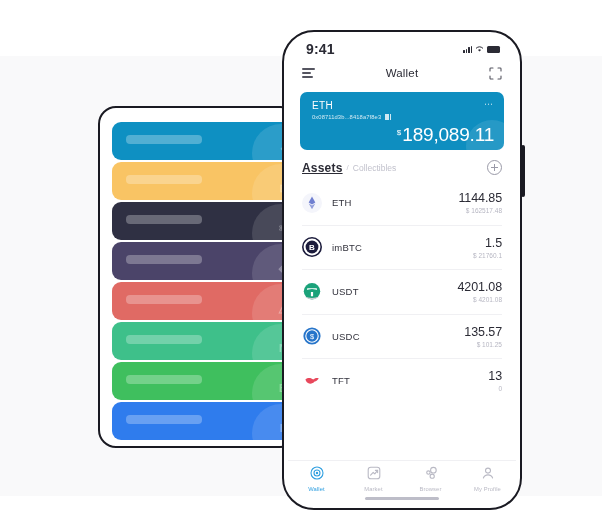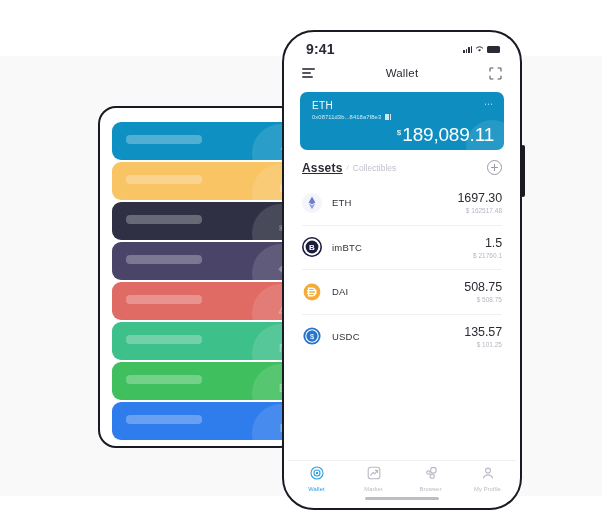--- a/index.html
+++ b/index.html
@@ -532,58 +532,69 @@
 
     <div class="asset-list" id="asset-list">
         <div class="asset-row">
           <span class="asset-icon"><svg width="20" height="20" viewBox="0 0 20 20">
               <circle cx="10" cy="10" r="10" fill="#f4f5fb"></circle>
               <path d="M10 3.5 L13.3 9.6 L10 11.6 L6.7 9.6 Z" fill="#6f7fd0"></path>
               <path d="M10 12.4 L13.3 10.4 L10 16.2 L6.7 10.4 Z" fill="#6f7fd0" opacity="0.75"></path>
             </svg></span>
           <span class="asset-sym">ETH</span>
           <span class="asset-vals">
-            <span class="asset-amt" style="display:block">1697.30</span>
+            <span class="asset-amt" style="display:block">1144.85</span>
             <span class="asset-fiat" style="display:block">$ 162517.48</span>
           </span>
         </div>
         <div class="asset-row">
           <span class="asset-icon"><svg width="20" height="20" viewBox="0 0 20 20">
               <circle cx="10" cy="10" r="9.2" fill="none" stroke="#1c1c3c" stroke-width="1.6"></circle>
               <circle cx="10" cy="10" r="6.4" fill="#1c1c3c"></circle>
               <text x="10" y="13.4" font-size="8" font-family="Liberation Sans, sans-serif" font-weight="bold" fill="#ffffff" text-anchor="middle">B</text>
             </svg></span>
           <span class="asset-sym">imBTC</span>
           <span class="asset-vals">
             <span class="asset-amt" style="display:block">1.5</span>
             <span class="asset-fiat" style="display:block">$ 21760.1</span>
           </span>
         </div>
         <div class="asset-row">
           <span class="asset-icon"><svg width="20" height="20" viewBox="0 0 20 20">
-              <circle cx="10" cy="10" r="8.4" fill="#f5ac37"></circle>
-              <path d="M6.6 6.2 H10 a3.8 3.8 0 0 1 0 7.6 H6.6 Z" fill="none" stroke="#ffffff" stroke-width="1.4"></path>
-              <path d="M4.9 8.6 H14.4 M4.9 11.4 H14.4" stroke="#ffffff" stroke-width="1.2"></path>
-            </svg></span>
-          <span class="asset-sym">DAI</span>
+              <circle cx="10" cy="9.2" r="8.2" fill="#1ba27a"></circle>
+              <path d="M5.2 6.3 H14.8 V8.1 H11.1 V14.2 H8.9 V8.1 H5.2 Z" fill="#ffffff"></path>
+              <ellipse cx="10" cy="8.4" rx="4.4" ry="1.5" fill="#1ba27a"></ellipse>
+              <path d="M2.4 14.6 Q10 20.6 17.6 14.6 Q10 17.4 2.4 14.6 Z" fill="#c9cfd3"></path>
+            </svg></span>
+          <span class="asset-sym">USDT</span>
           <span class="asset-vals">
-            <span class="asset-amt" style="display:block">508.75</span>
-            <span class="asset-fiat" style="display:block">$ 508.75</span>
+            <span class="asset-amt" style="display:block">4201.08</span>
+            <span class="asset-fiat" style="display:block">$ 4201.08</span>
           </span>
         </div>
         <div class="asset-row">
           <span class="asset-icon"><svg width="20" height="20" viewBox="0 0 20 20">
               <circle cx="10" cy="10" r="8.6" fill="#2775ca"></circle>
               <circle cx="10" cy="10" r="6.2" fill="none" stroke="#ffffff" stroke-width="1.1"></circle>
               <text x="10" y="13" font-size="7.5" font-family="Liberation Sans, sans-serif" fill="#ffffff" text-anchor="middle">$</text>
             </svg></span>
           <span class="asset-sym">USDC</span>
           <span class="asset-vals">
             <span class="asset-amt" style="display:block">135.57</span>
             <span class="asset-fiat" style="display:block">$ 101.25</span>
+          </span>
+        </div>
+        <div class="asset-row">
+          <span class="asset-icon"><svg width="20" height="20" viewBox="0 0 20 20">
+              <path d="M3.5 8.2 C6 6.2 9.5 6.8 11.2 8.6 C12.6 7 15 6.6 16.8 7.4 C15.6 9 14.4 10 12.6 10.6 C11 12.6 8 13.4 6 12 C4.4 10.9 3.6 9.6 3.5 8.2 Z" fill="#e8485c"></path>
+            </svg></span>
+          <span class="asset-sym">TFT</span>
+          <span class="asset-vals">
+            <span class="asset-amt" style="display:block">13</span>
+            <span class="asset-fiat" style="display:block">0</span>
           </span>
         </div>
       </div>
 
     <div class="tabbar" id="tabbar">
         <div class="tab-item active">
           <span><svg width="14" height="14" viewBox="0 0 14 14">
               <circle cx="7" cy="7" r="6" fill="none" stroke="#2f9fe0" stroke-width="1.1"></circle>
               <circle cx="7" cy="7" r="3" fill="none" stroke="#2f9fe0" stroke-width="1.1"></circle>
               <circle cx="7" cy="7" r="1.2" fill="#2f9fe0"></circle>

